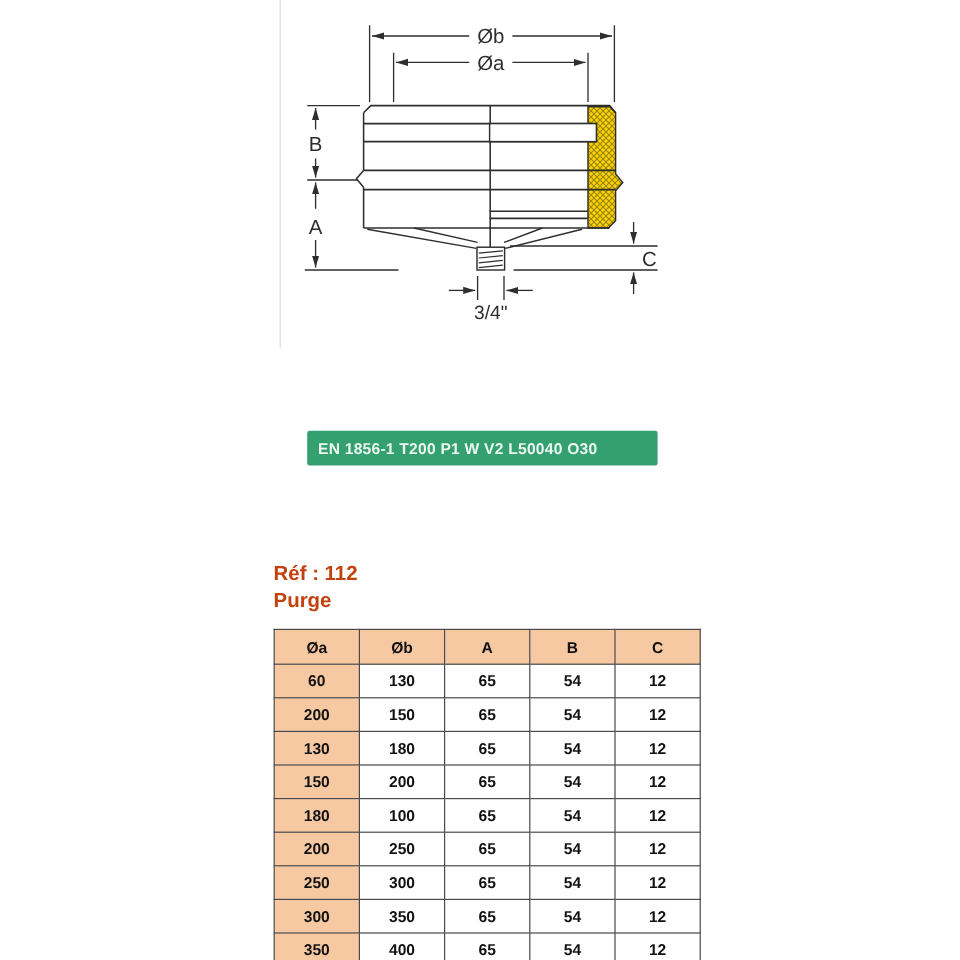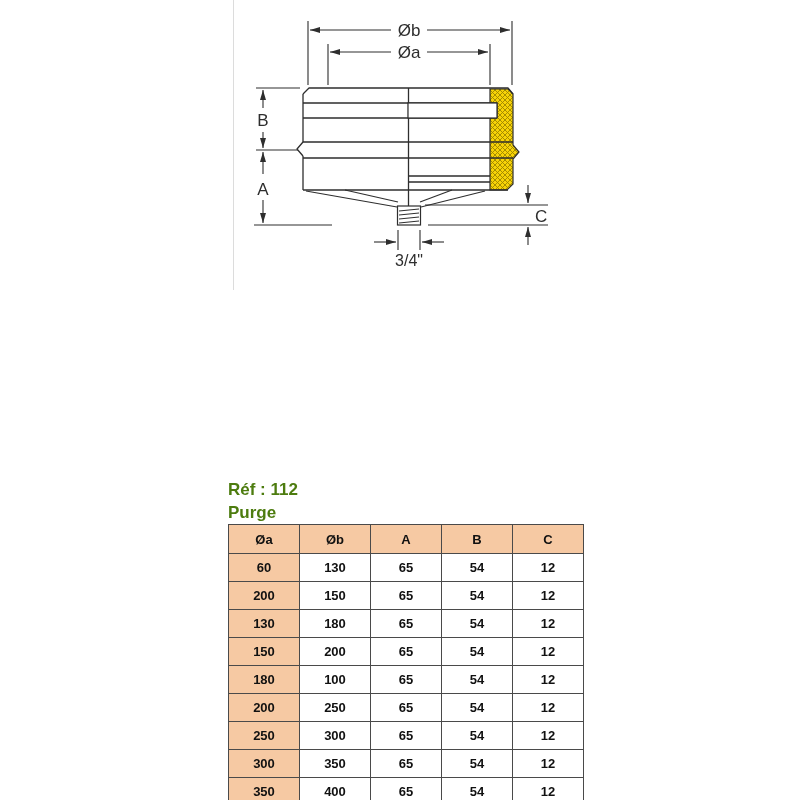--- a/index.html
+++ b/index.html
@@ -10,21 +10,21 @@
   .page{position:absolute;inset:0;}
   svg.diagram{position:absolute;left:0;top:0;}
   svg text{font-family:"Liberation Sans",sans-serif;font-size:17px;fill:#2e2e2e;}
   .banner{
     position:absolute;left:256px;width:292px;height:29px;box-sizing:border-box;
     background:#35a06f;color:#eaf7f0;font-weight:bold;font-size:13px;
     line-height:29px;padding-left:9px;letter-spacing:.2px;border-radius:2px;
   }
   .banner1{top:359px;}
   .banner2{top:402px;}
-  .refblock{position:absolute;left:228px;top:478px;color:#4d7c0f;
+  .refblock{position:absolute;left:228px;top:466px;color:#c2410c;
     font-weight:bold;font-size:17px;line-height:23px;}
   table.sizes{
     position:absolute;left:228px;top:524px;border-collapse:collapse;
     table-layout:fixed;font-size:13px;font-weight:bold;color:#111;
   }
   table.sizes th,table.sizes td{
     border:1px solid #4a4a4a;width:70px;height:27px;text-align:center;
     vertical-align:middle;background:#ffffff;padding:0;
   }
   table.sizes th{height:28px;background:#f6c9a3;}
@@ -112,20 +112,21 @@
     <text x="535" y="222">C</text>
 
     <g stroke="#2e2e2e" stroke-width="1.1" fill="none">
       <path d="M398,230 V250 M420,230 V250"></path>
       <line x1="374" y1="242" x2="396" y2="242" marker-end="url(#arr)"></line>
       <line x1="444" y1="242" x2="422" y2="242" marker-end="url(#arr)"></line>
     </g>
     <text x="409" y="266" text-anchor="middle" style="font-size:16px;">3/4"</text>
   </svg>
 
+  <div class="banner banner1">EN 1856-1 T200 P1 W V2 L50040 O30</div>
 
   <div class="refblock">
     <div>Réf : 112</div>
     <div>Purge</div>
   </div>
 
   <table class="sizes">
     <thead>
       <tr>
           <th>Øa</th>

